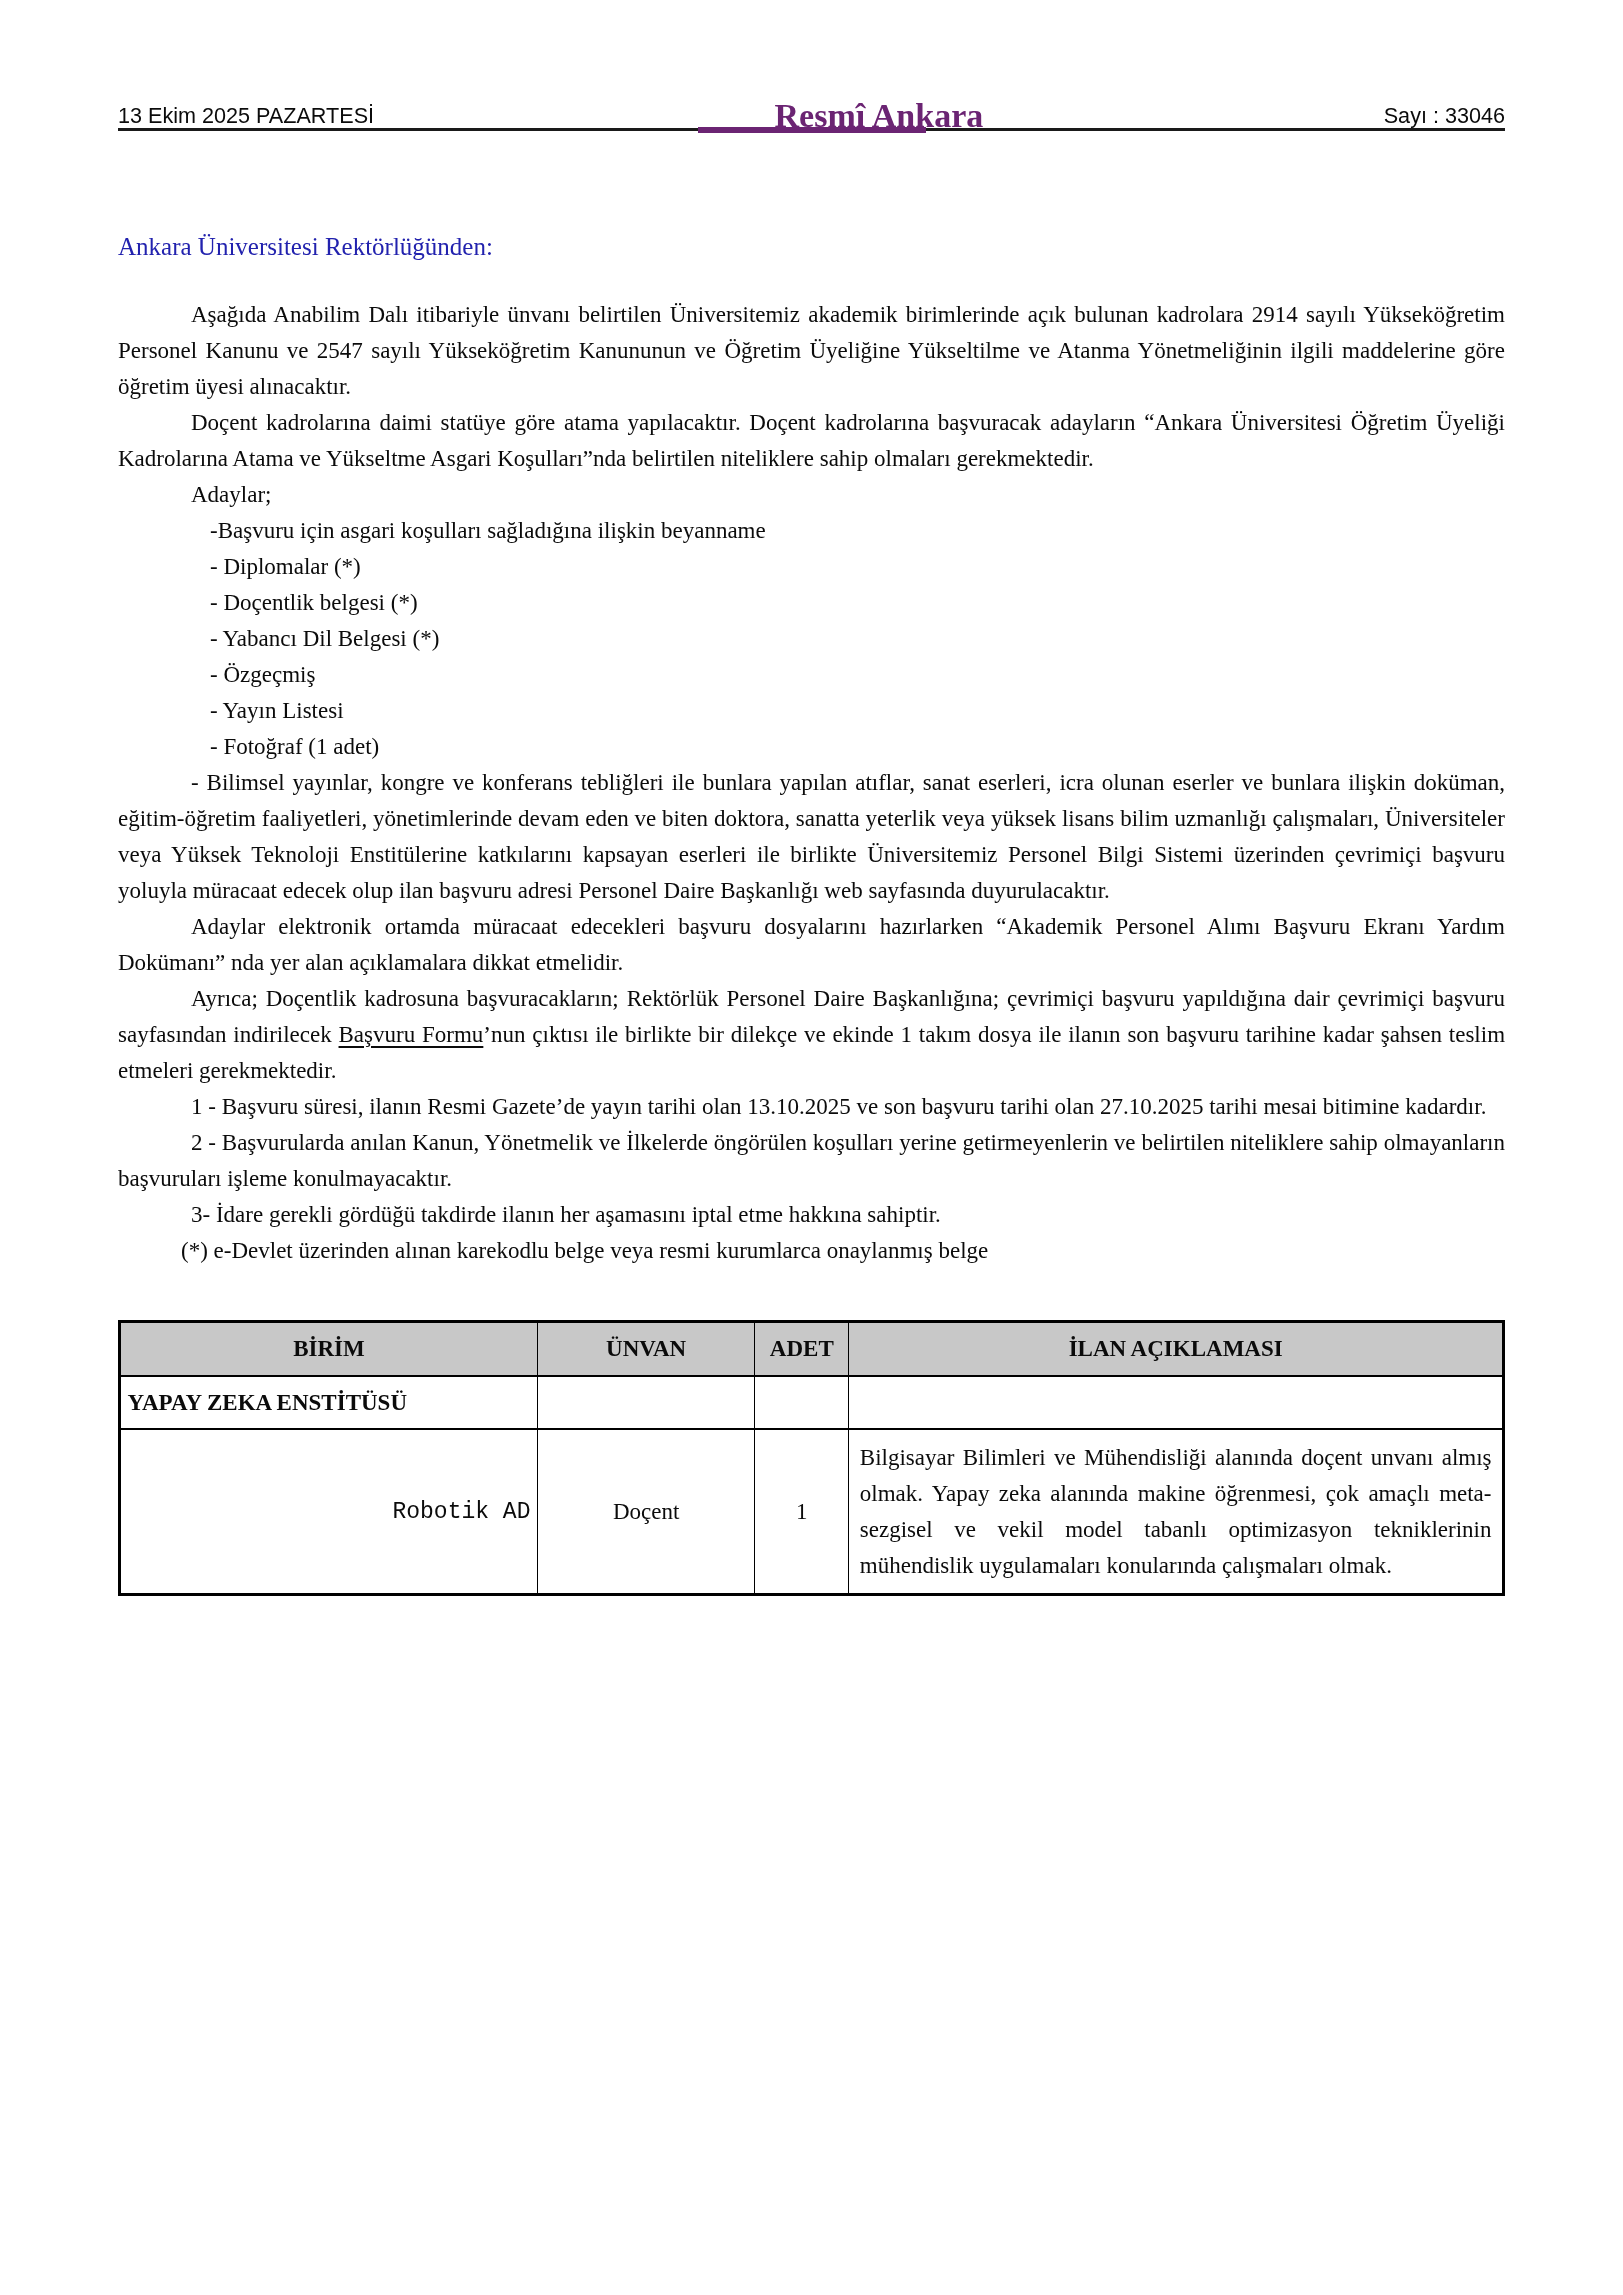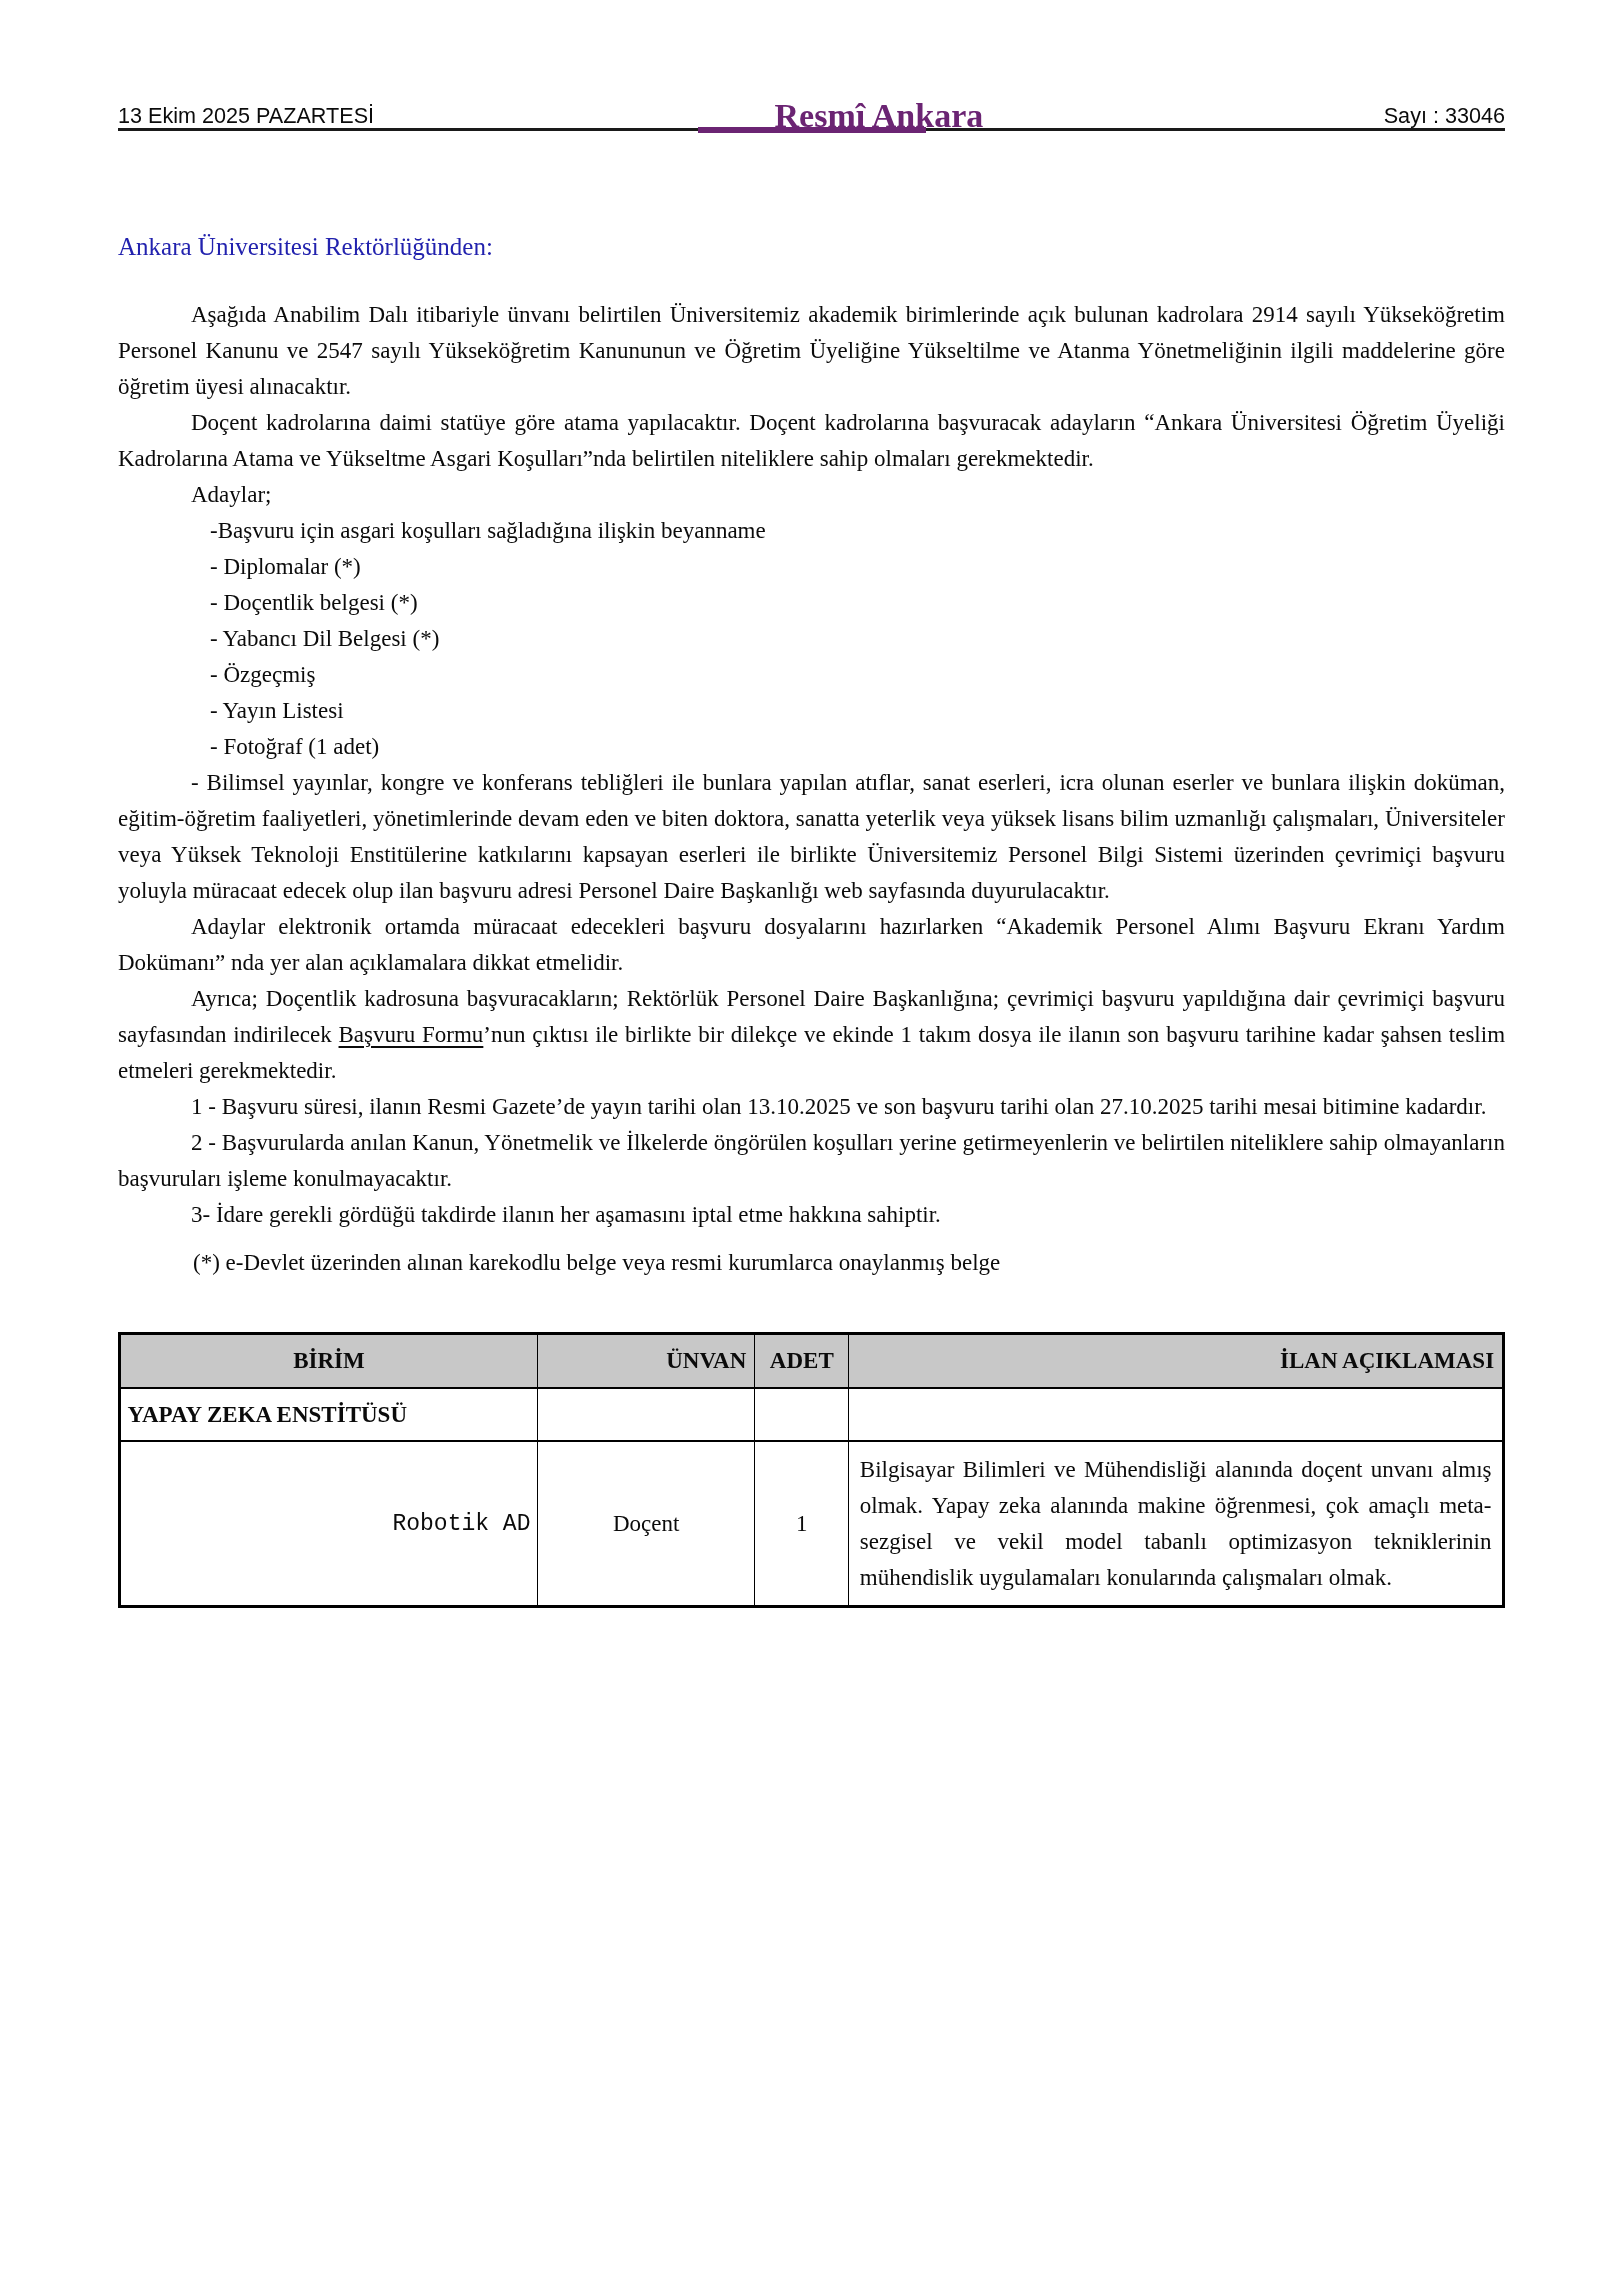--- a/index.html
+++ b/index.html
@@ -92,21 +92,21 @@
   .doc-list li {
     font-size: 23px;
     line-height: 36px;
     padding-left: 92px;
     margin: 0;
   }
   .footnote {
     font-size: 23px;
     line-height: 36px;
     text-indent: 63px;
-    margin: 12px;
+    margin: 0;
   }
   .u-link {
     text-decoration: underline;
     text-decoration-thickness: 2px;
     text-underline-offset: 3.9px;
   }
 
   
   .pos-table {
     width: 100%;
@@ -126,21 +126,21 @@
     background: #C8C8C8;
     font-weight: bold;
     height: 47px;
     padding: 2.6px 7.9px;
   }
   .col-birim  { width: 30.2%; }
   .col-unvan  { width: 15.7%; }
   .col-adet   { width: 6.8%;  }
   .col-ilan   { width: 47.3%; }
   .th-birim { text-align: center; }
-  .th-unvan, .th-ilan { text-align: right; }
+  .th-unvan, .th-ilan { text-align: center; }
   .th-adet { text-align: center; padding: 2.6px 2.6px; }
   .group-cell {
     font-weight: bold;
     height: 46px;
     padding: 2.6px 6.5px;
     text-align: left;
   }
   .cell-birim { padding: 5.2px 6.5px; text-align: right; font-family: Liberation Mono, monospace; }
   .cell-unvan { padding: 5.2px 7.9px; text-align: center; }
   .cell-adet  { text-align: center; padding: 5.2px 2.6px; }

